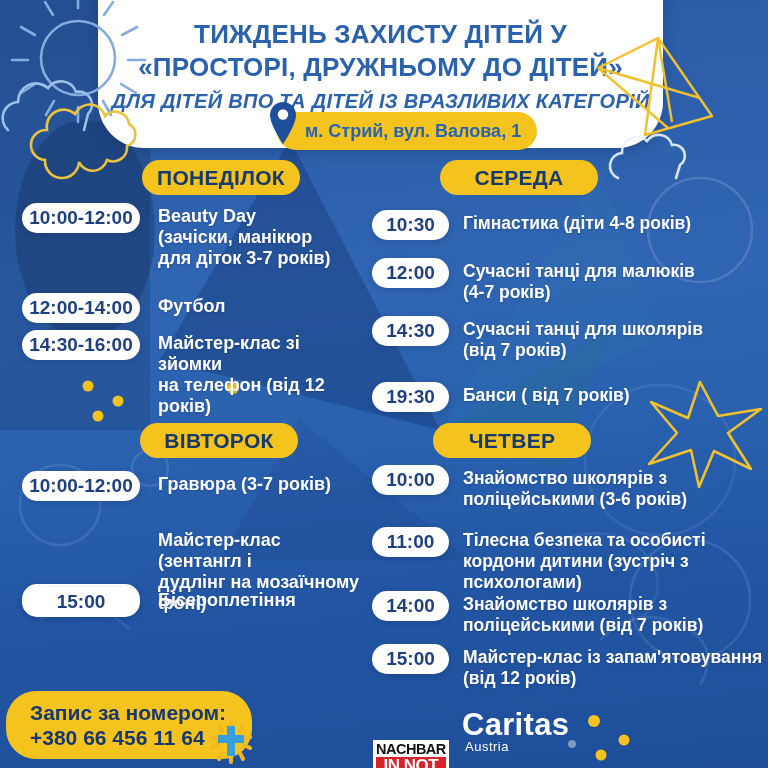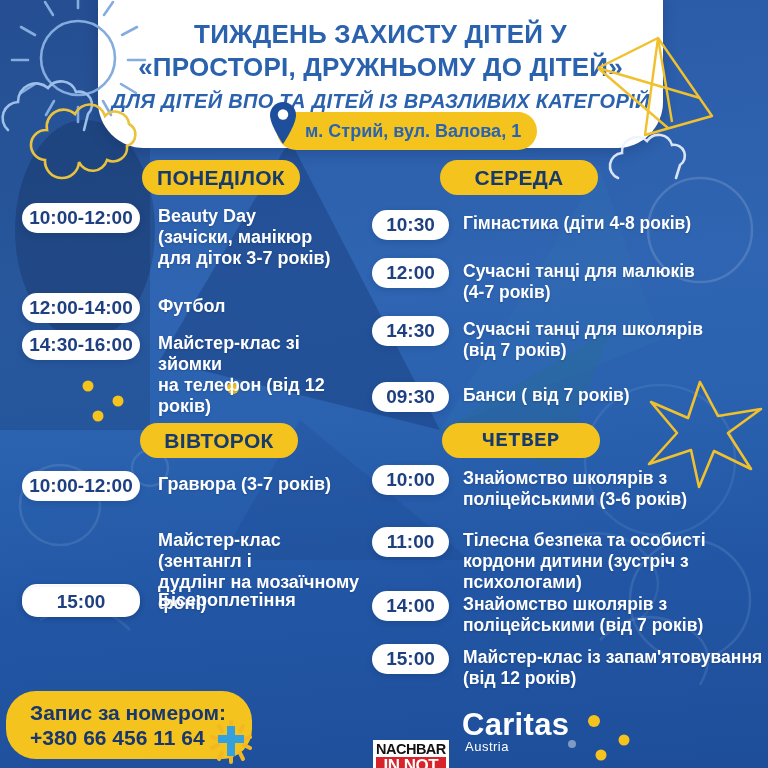--- a/index.html
+++ b/index.html
@@ -192,21 +192,21 @@
         <div class="time-pill">12:00</div>
         <div class="activity">Сучасні танці для малюків
 (4-7 років)</div>
       </div>
       <div class="row" style="top:156px;">
         <div class="time-pill">14:30</div>
         <div class="activity">Сучасні танці для школярів
 (від 7 років)</div>
       </div>
       <div class="row" style="top:222px;">
-        <div class="time-pill">09:30</div>
+        <div class="time-pill">19:30</div>
         <div class="activity">Банси ( від 7 років)</div>
       </div>
     </section>
 
     <section class="day col-left" style="top:423px;">
       <div class="day-pill" style="left:118px;">ВІВТОРОК</div>
       <div class="row" style="top:48px;">
         <div class="time-pill">10:00-12:00</div>
         <div class="activity">Гравюра (3-7 років)</div>
       </div>
@@ -216,21 +216,21 @@
 дудлінг на мозаїчному
 фоні)</div>
       </div>
       <div class="row" style="top:164px;">
         <div class="time-pill">15:00</div>
         <div class="activity">Бісероплетіння</div>
       </div>
     </section>
 
     <section class="day col-right" style="top:423px;">
-      <div class="day-pill" style="left:70px;font-family:Liberation Mono, monospace;">ЧЕТВЕР</div>
+      <div class="day-pill" style="left:61px;">ЧЕТВЕР</div>
       <div class="row" style="top:42px;">
         <div class="time-pill">10:00</div>
         <div class="activity">Знайомство школярів з
 поліцейськими (3-6 років)</div>
       </div>
       <div class="row" style="top:104px;">
         <div class="time-pill">11:00</div>
         <div class="activity">Тілесна безпека та особисті
 кордони дитини (зустріч з
 психологами)</div>

